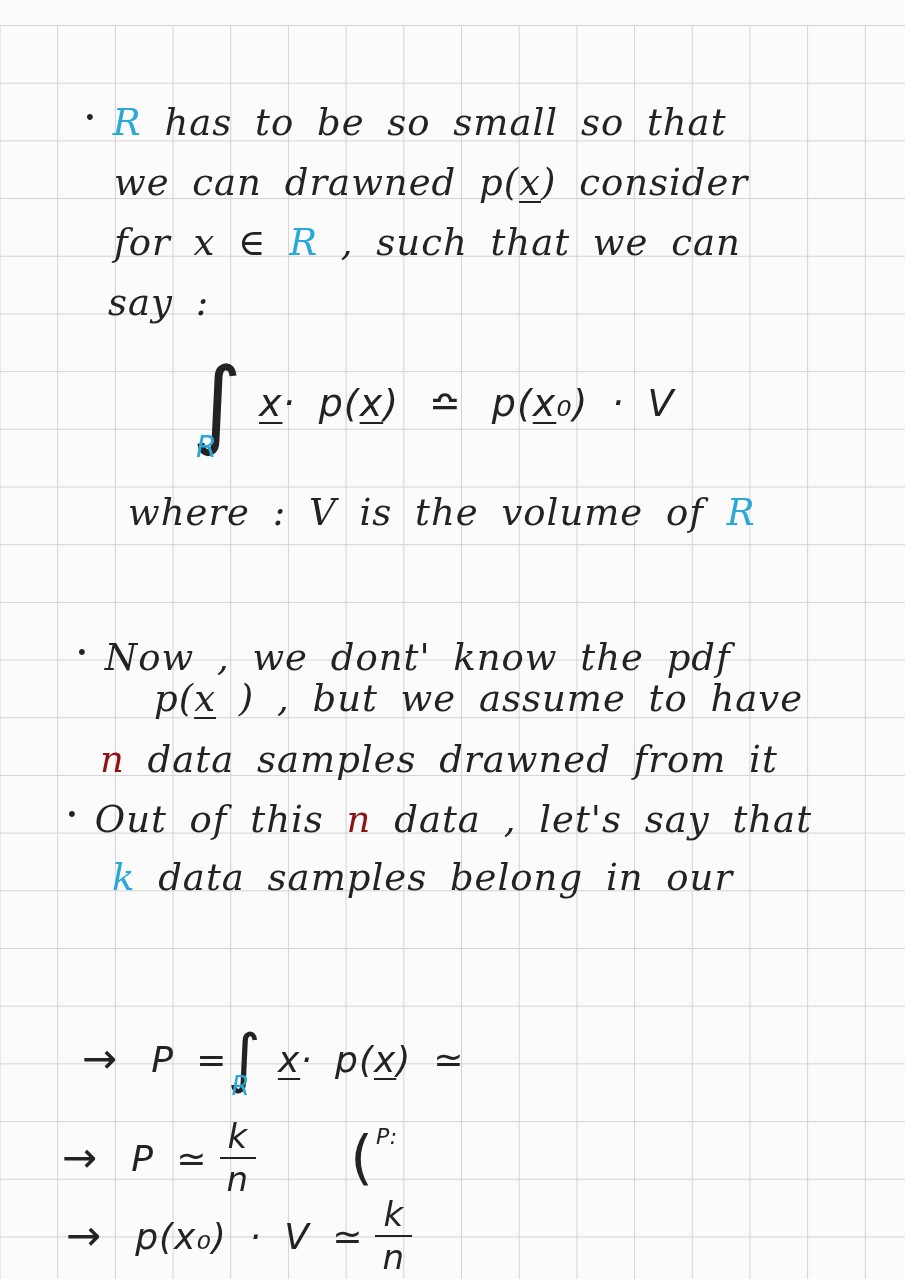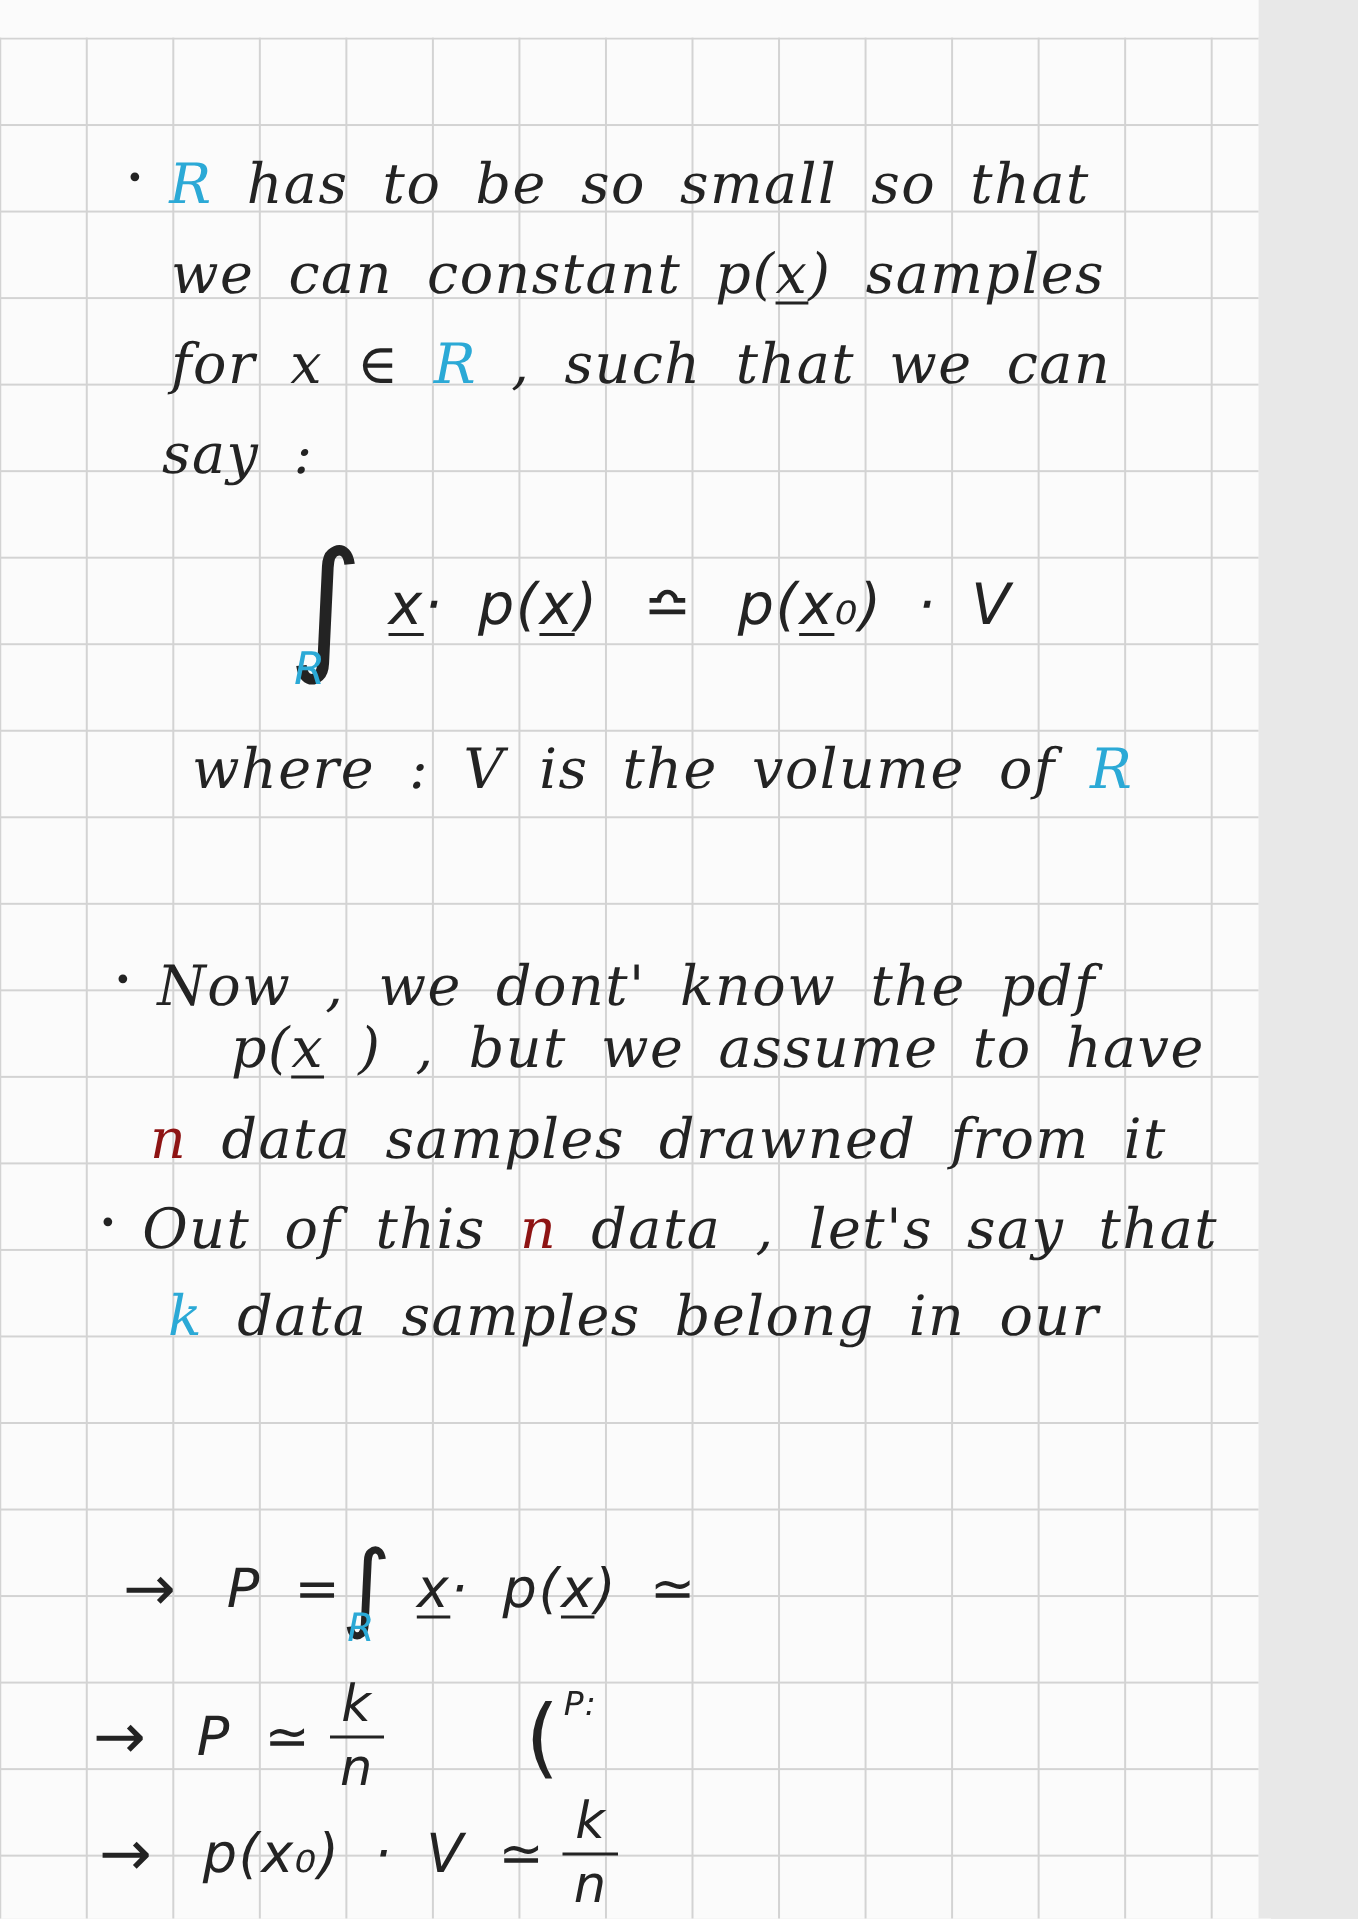--- a/index.html
+++ b/index.html
@@ -1,20 +1,20 @@
 <!DOCTYPE html>
 <html style="--background: #FBFBFB; --grid-line: #D3D3D3; --ink: #232323; --accent-cyan: #2BA9D6; --accent-red: #8E1414;"><head>
 <meta charset="utf-8">
 <style>
   html, body { margin: 0; padding: 0; }
   body { background: #e8e8e8; }
 
   .page {
     position: relative;
-    width: 839px;
+    width: 905px;
     height: 1279px;
     overflow: hidden;
     background-color: var(--background, #FBFBFB);
     background-image:
       linear-gradient(to right, var(--grid-line, #D3D3D3) 1px, transparent 1px),
       linear-gradient(to bottom, var(--grid-line, #D3D3D3) 1px, transparent 1px);
     background-size: 57.7px 57.7px;
     background-position: -0.5px 25px;
   }
 
@@ -106,21 +106,21 @@
 </head>
 <body>
 
 <div class="page">
   <div class="top-margin"></div>
 
   <div class="hw" style="left:84px; top:100px;">
     <span class="bullet">•</span><span class="cyan">R</span><span> has to be so small so that</span>
   </div>
   <div class="hw" style="left:114px; top:160px;">
-    <span>we can constant p(</span><span class="u">x</span><span>) samples</span>
+    <span>we can drawned p(</span><span class="u">x</span><span>) consider</span>
   </div>
   <div class="hw" style="left:108px; top:280px;">
     <span>say :</span>
   </div>
   <div class="hw" style="left:114px; top:220px;">
     <span>for x ∈ </span><span class="cyan">R</span><span> , such that we can</span>
   </div>
 
   <div class="hw math formula" style="left:192px; top:358px; font-size:38px;">
     <span class="int-wrap">

